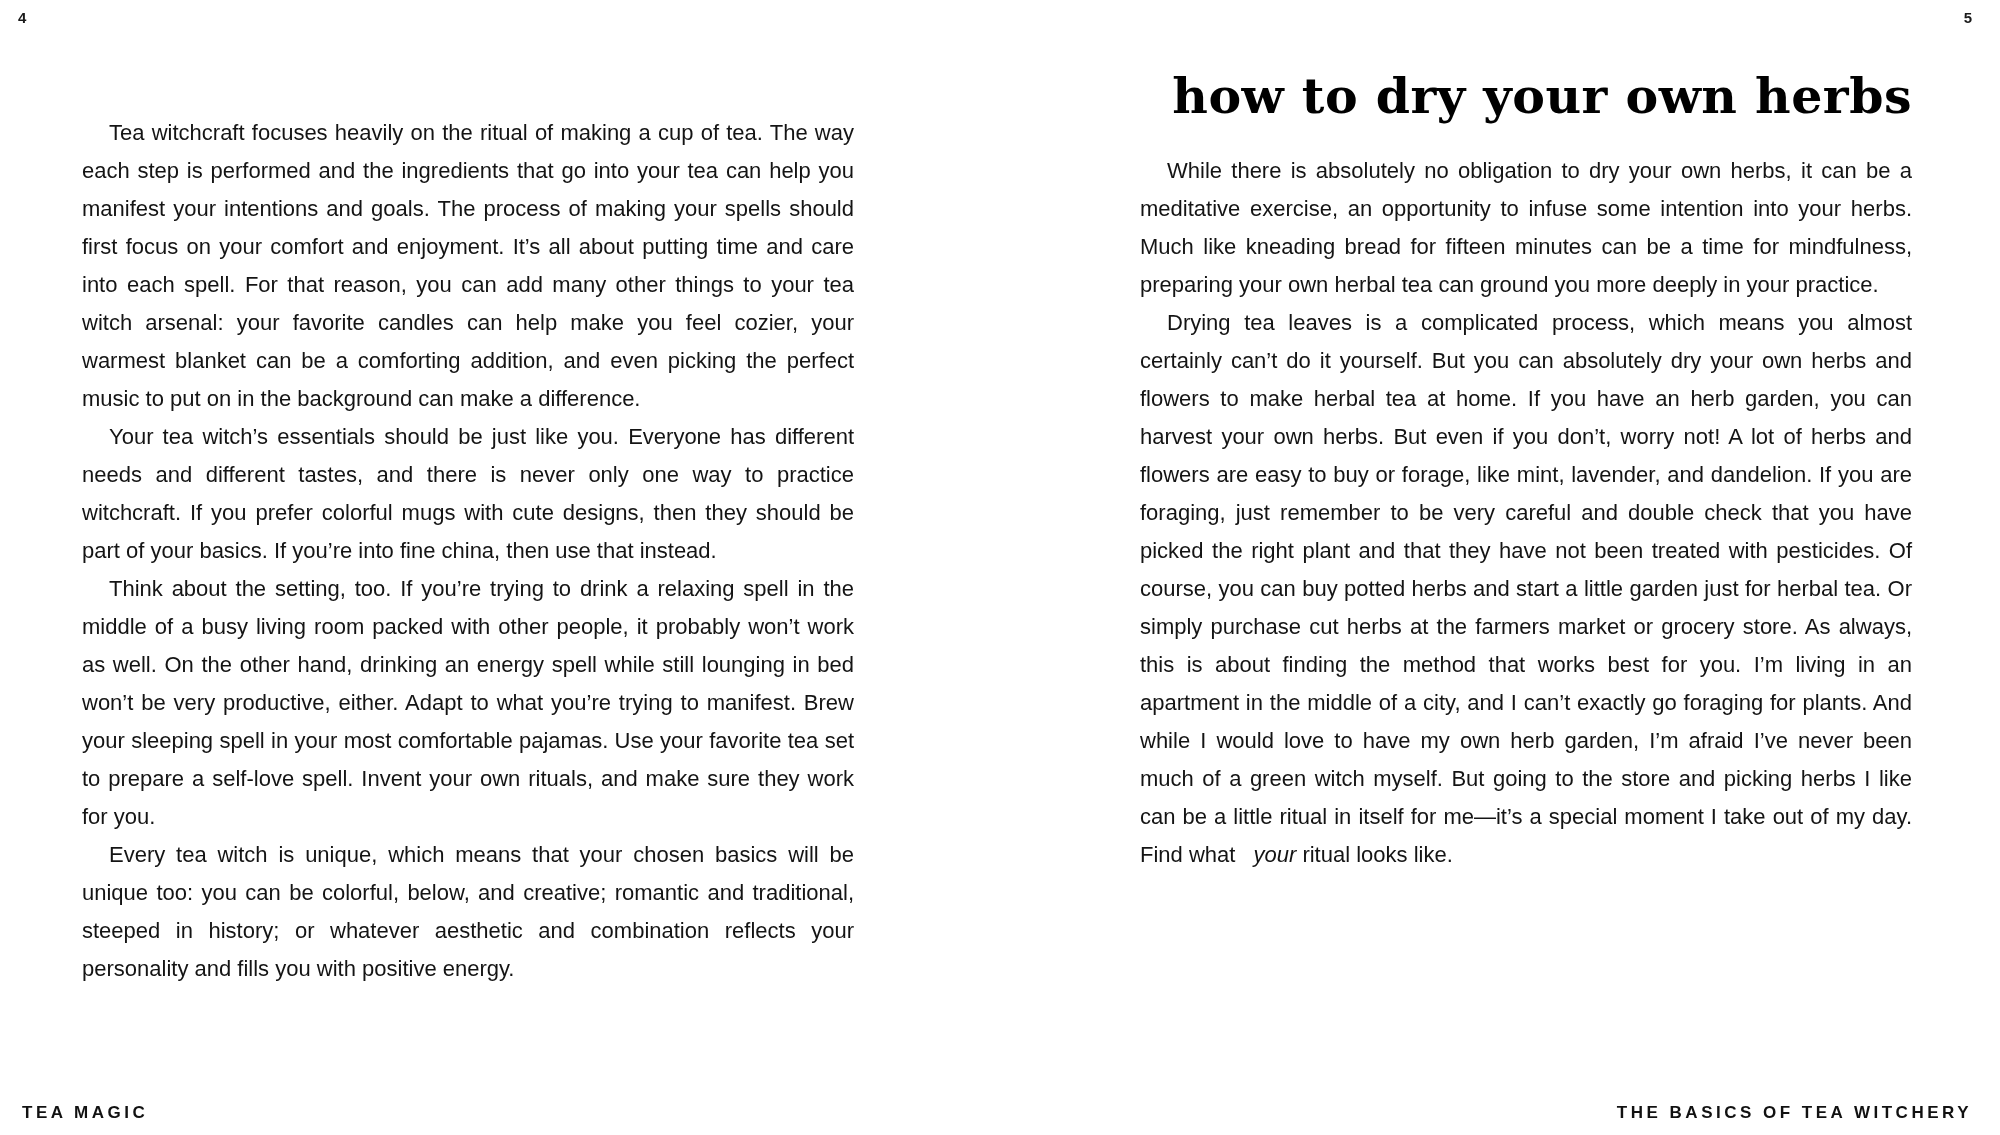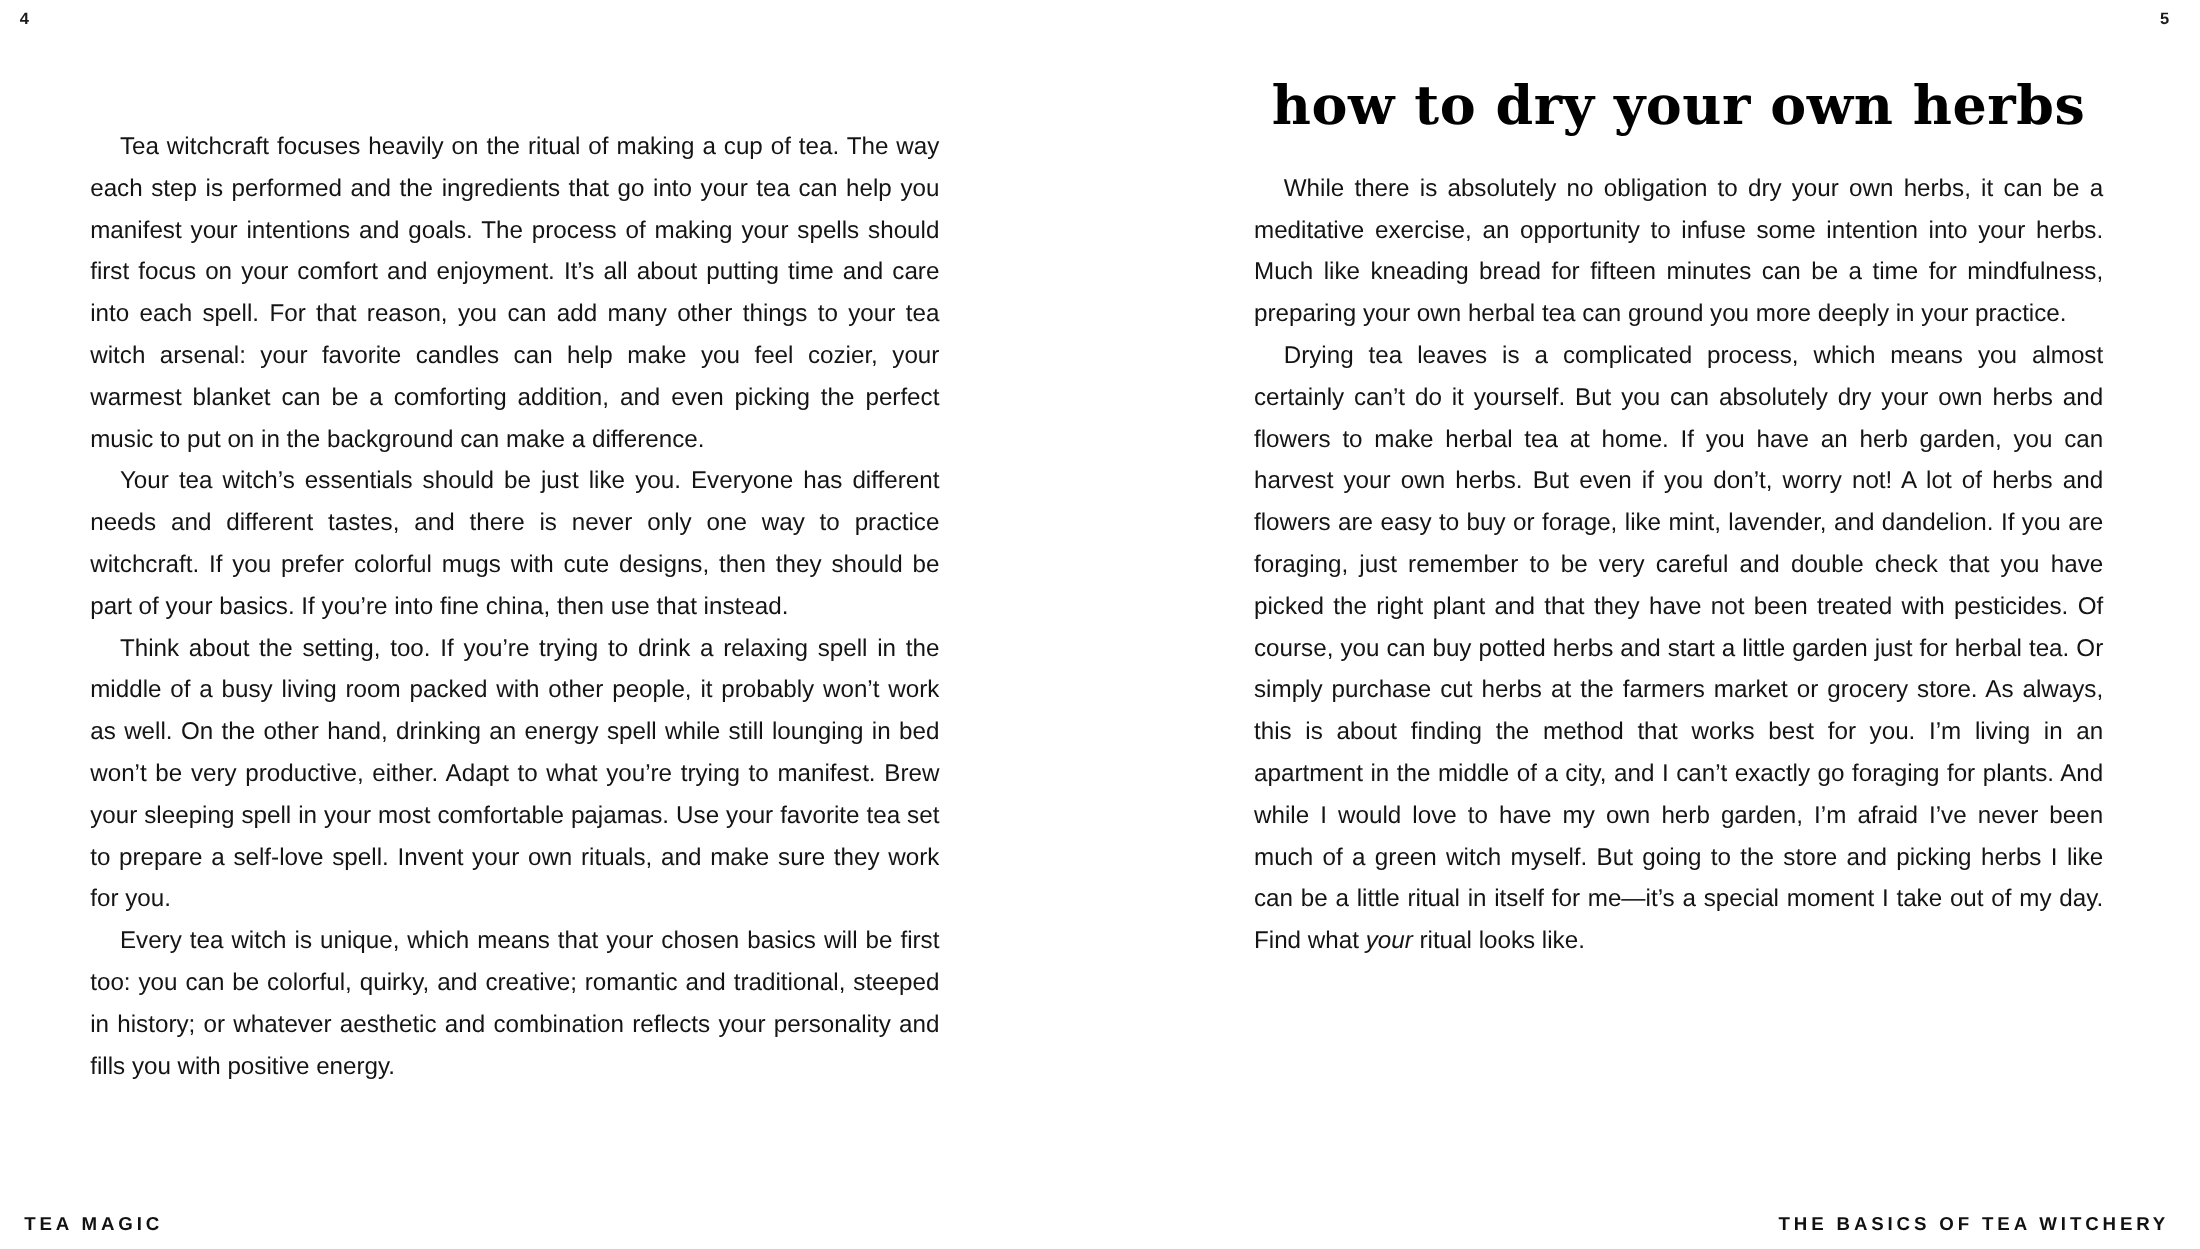--- a/index.html
+++ b/index.html
@@ -36,28 +36,28 @@
 
   .continuation {
     padding-left: 97px;
     text-align: left;
     margin-bottom: 12px;
   }
   .paras p {
     margin: 0;
     text-indent: 27px;
   }
-  .italic { font-style: italic; }
+  .italic { font-style: italic; margin-left: 12px; }
 
   .chapter-heading {
     position: absolute;
     left: 1140px;
     top: 66px;
     width: 772px;
-    text-align: center;
+    text-align: right;
     font-family: "DejaVu Serif", serif;
     font-weight: bold;
     font-size: 49px;
     line-height: 60px;
     letter-spacing: 0.5px;
     color: #000000;
     white-space: nowrap;
   }
 
   .footer {
@@ -77,21 +77,21 @@
 <div class="spread">
 
   <div>
     <div class="page-num page-num-left">4</div>
 
     <div class="text-col text-col-left">
       <div class="paras">
           <p><span>Tea witchcraft focuses heavily on the ritual of making a cup of tea. The way each step is performed and the ingredients that go into your tea can help you manifest your intentions and goals. The process of making your spells should first focus on your comfort and enjoyment. It’s all about putting time and care into each spell. For that reason, you can add many other things to your tea witch arsenal: your favorite candles can help make you feel cozier, your warmest blanket can be a comforting addition, and even picking the perfect music to put on in the background can make a difference.</span></p>
           <p><span>Your tea witch’s essentials should be just like you. Everyone has different needs and different tastes, and there is never only one way to practice witchcraft. If you prefer colorful mugs with cute designs, then they should be part of your basics. If you’re into fine china, then use that instead.</span></p>
           <p><span>Think about the setting, too. If you’re trying to drink a relaxing spell in the middle of a busy living room packed with other people, it probably won’t work as well. On the other hand, drinking an energy spell while still lounging in bed won’t be very productive, either. Adapt to what you’re trying to manifest. Brew your sleeping spell in your most comfortable pajamas. Use your favorite tea set to prepare a self-love spell. Invent your own rituals, and make sure they work for you.</span></p>
-          <p><span>Every tea witch is unique, which means that your chosen basics will be first too: you can be colorful, quirky, and creative; romantic and traditional, steeped in history; or whatever aesthetic and combination reflects your personality and fills you with positive energy.</span></p>
+          <p><span>Every tea witch is unique, which means that your chosen basics will be unique too: you can be colorful, below, and creative; romantic and traditional, steeped in history; or whatever aesthetic and combination reflects your personality and fills you with positive energy.</span></p>
         </div>
     </div>
 
     <div class="footer footer-left">TEA MAGIC</div>
   </div>
 
   <div>
     <div class="page-num page-num-right">5</div>
 
     <h1 class="chapter-heading">how to dry your own herbs</h1>

